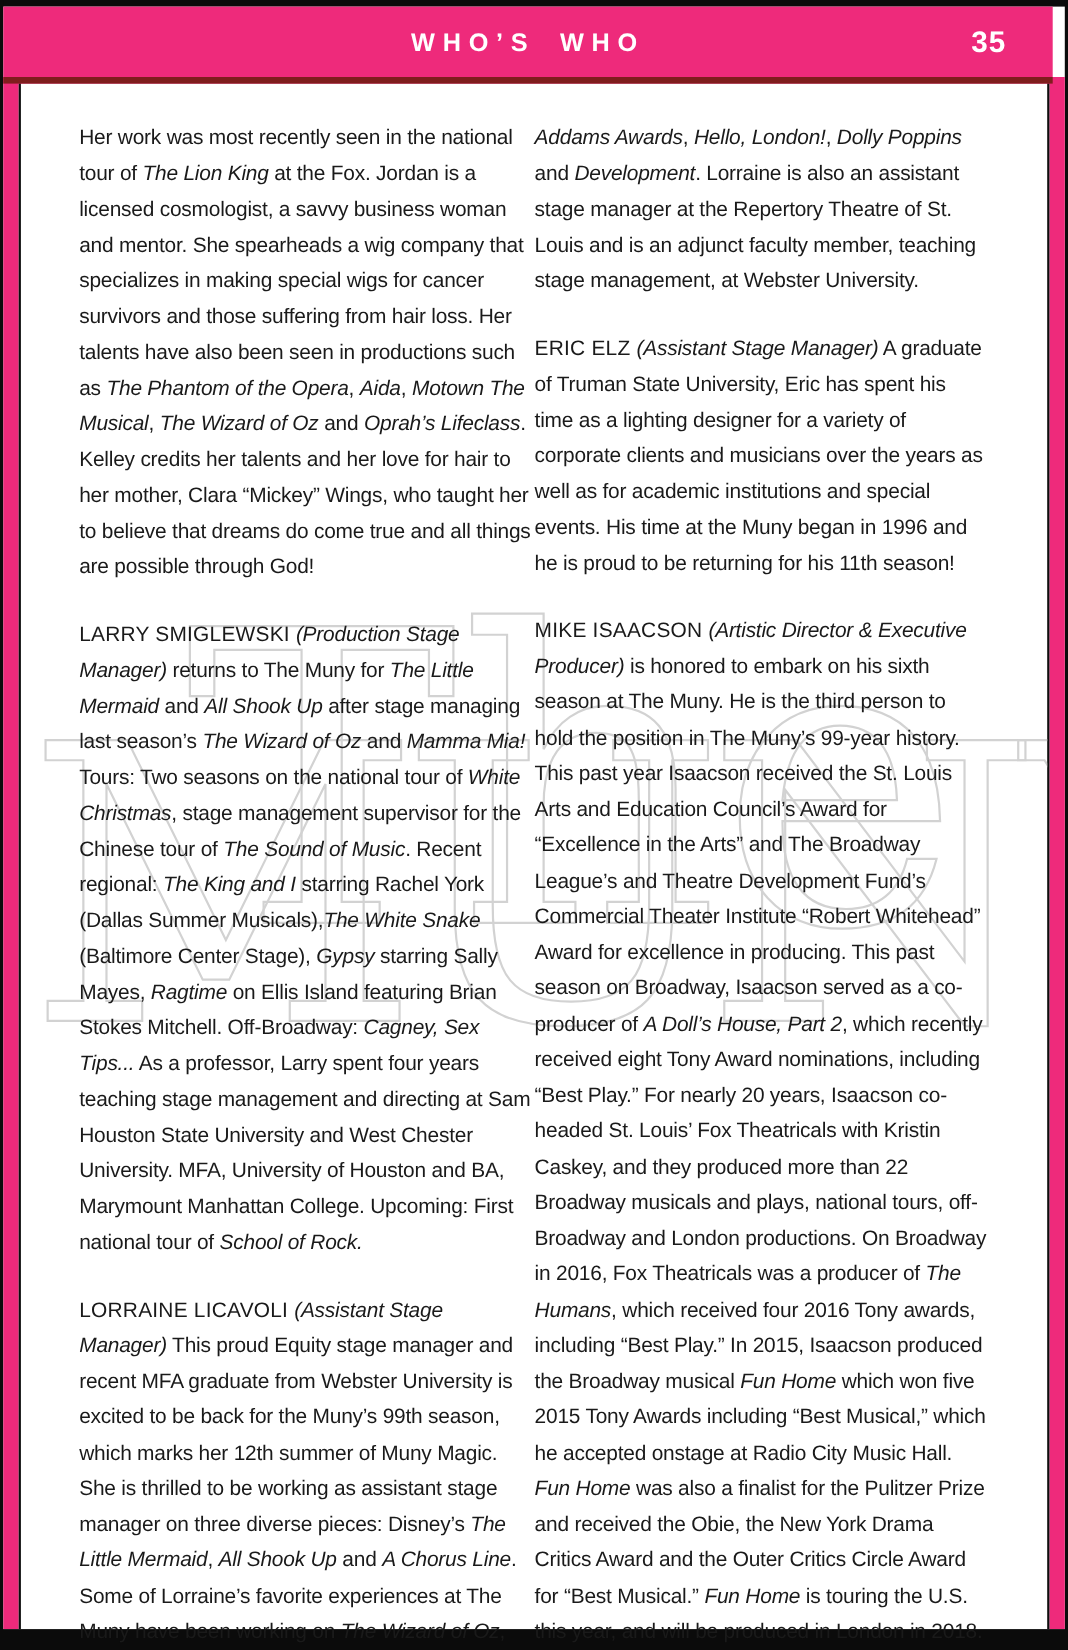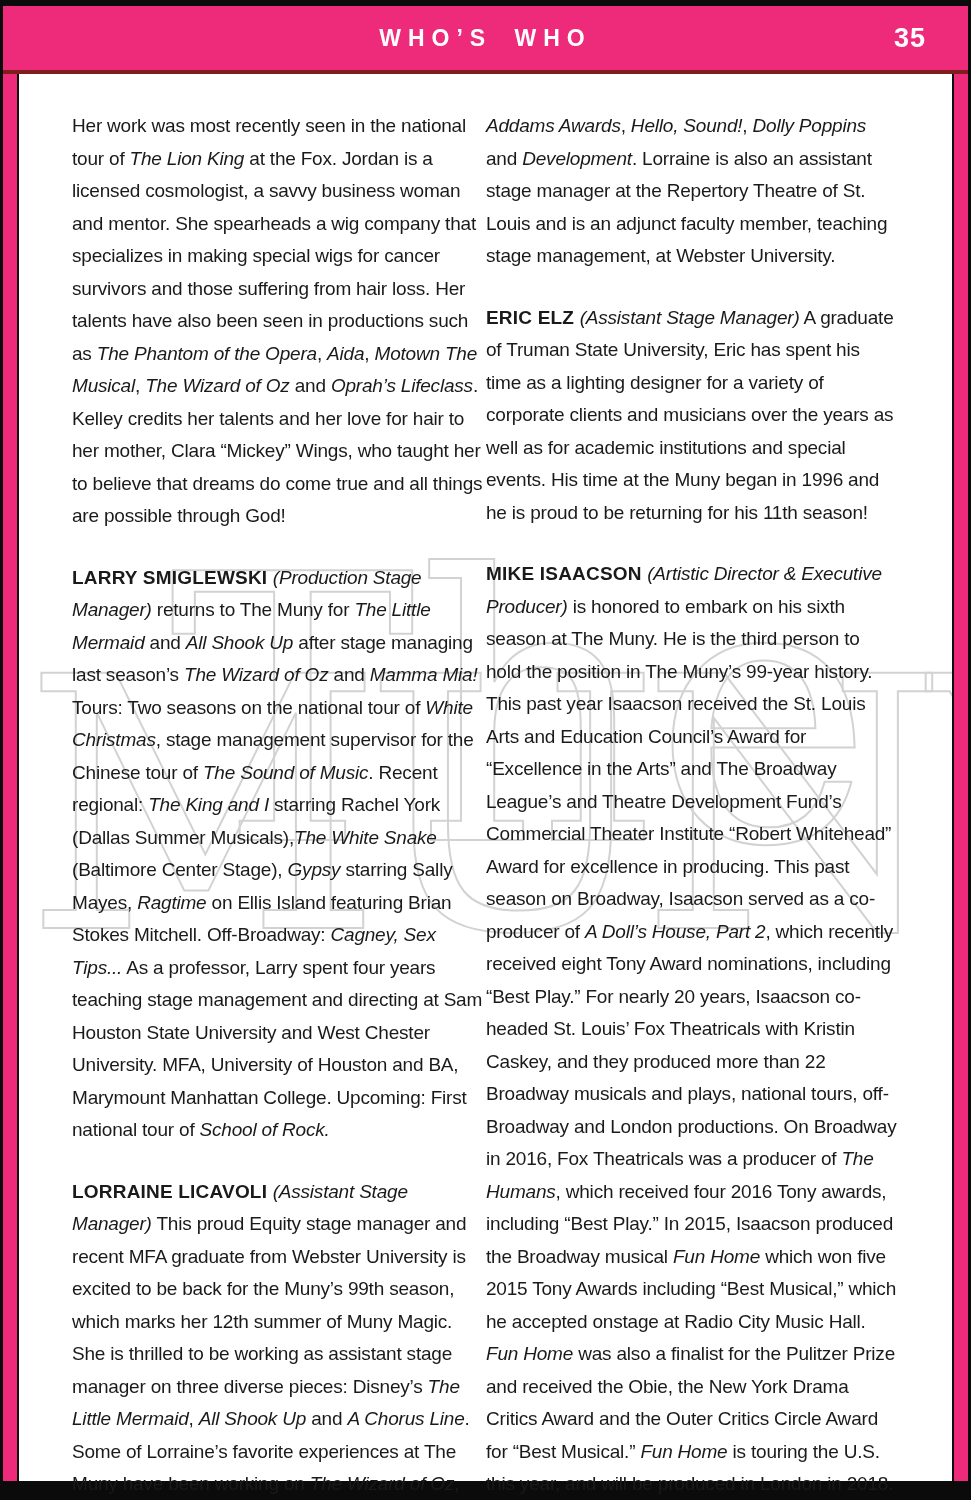--- a/index.html
+++ b/index.html
@@ -10,22 +10,22 @@
     overflow:hidden;
     font-family:"Liberation Sans", sans-serif;
   }
   
   .frame-top{position:absolute;top:0;left:0;right:0;height:6px;background:#0b0b0b;}
   .frame-left{position:absolute;top:0;bottom:0;left:0;width:3px;background:#0b0b0b;}
   .frame-right{position:absolute;top:0;bottom:0;right:0;width:3px;background:#0b0b0b;}
   .bottom-bar{position:absolute;left:0;right:0;bottom:0;height:19px;background:#0b0b0b;}
   
   .header{
-    position:absolute;top:6px;left:3px;right:3px;height:64px;
-    background:#ee2a7b;border-bottom:4px solid #7f1d1d;
+    position:absolute;top:6px;left:3px;right:14px;height:64px;
+    background:#ee2a7b;border-bottom:6px solid #7f1d1d;
     z-index:3;
   }
   .header-title{
     position:absolute;left:0;right:0;top:0;bottom:0;
     display:flex;align-items:center;justify-content:center;
     color:#ffffff;font-weight:bold;font-size:23px;
     letter-spacing:7px;word-spacing:9px;
   }
   .header-page-number{
     position:absolute;right:42px;top:0;bottom:0;
@@ -55,21 +55,21 @@
     padding:38px 53px 0 53px;
     display:flex;gap:1px;
     z-index:1;
   }
   .col{flex:1 1 0;position:relative;}
   .col p{
     margin:0 0 29px 0;
     font-size:19px;line-height:32.5px;
     color:#1a1a1a;letter-spacing:-0.2px;
   }
-  .run-b{font-weight:bold;letter-spacing:0.2px;}
+  .run-b{font-weight:normal;letter-spacing:0.2px;}
   .run-i{font-style:italic;}
 </style>
 </head>
 <body>
 
 <div class="page">
 
   <div class="frame-top"></div>
   <div class="frame-left"></div>
   <div class="frame-right"></div>
@@ -89,21 +89,21 @@
     <div class="wm-muny">MUNY</div>
   </div>
 
   <div class="content">
     <div class="col">
       <p><span>Her work was most recently seen in the national tour of </span><span class="run-i">The Lion King</span><span> at the Fox. Jordan is a licensed cosmologist, a savvy business woman and mentor. She spearheads a wig company that specializes in making special wigs for cancer survivors and those suffering from hair loss. Her talents have also been seen in productions such as </span><span class="run-i">The Phantom of the Opera</span><span>, </span><span class="run-i">Aida</span><span>, </span><span class="run-i">Motown The Musical</span><span>, </span><span class="run-i">The Wizard of Oz</span><span> and </span><span class="run-i">Oprah’s Lifeclass</span><span>. Kelley credits her talents and her love for hair to her mother, Clara “Mickey” Wings, who taught her to believe that dreams do come true and all things are possible through God!</span></p>
       <p><span class="run-b">LARRY SMIGLEWSKI </span><span class="run-i">(Production Stage Manager)</span><span> returns to The Muny for </span><span class="run-i">The Little Mermaid</span><span> and </span><span class="run-i">All Shook Up</span><span> after stage managing last season’s </span><span class="run-i">The Wizard of Oz</span><span> and </span><span class="run-i">Mamma Mia!</span><span> Tours: Two seasons on the national tour of </span><span class="run-i">White Christmas</span><span>, stage management supervisor for the Chinese tour of </span><span class="run-i">The Sound of Music</span><span>. Recent regional: </span><span class="run-i">The King and I</span><span> starring Rachel York (Dallas Summer Musicals),</span><span class="run-i">The White Snake</span><span> (Baltimore Center Stage), </span><span class="run-i">Gypsy</span><span> starring Sally Mayes, </span><span class="run-i">Ragtime</span><span> on Ellis Island featuring Brian Stokes Mitchell. Off-Broadway: </span><span class="run-i">Cagney, Sex Tips...</span><span> As a professor, Larry spent four years teaching stage management and directing at Sam Houston State University and West Chester University. MFA, University of Houston and BA, Marymount Manhattan College. Upcoming: First national tour of </span><span class="run-i">School of Rock.</span></p>
       <p><span class="run-b">LORRAINE LICAVOLI </span><span class="run-i">(Assistant Stage Manager)</span><span> This proud Equity stage manager and recent MFA graduate from Webster University is excited to be back for the Muny’s 99th season, which marks her 12th summer of Muny Magic. She is thrilled to be working as assistant stage manager on three diverse pieces: Disney’s </span><span class="run-i">The Little Mermaid</span><span>, </span><span class="run-i">All Shook Up</span><span> and </span><span class="run-i">A Chorus Line</span><span>. Some of Lorraine’s favorite experiences at The Muny have been working on </span><span class="run-i">The Wizard of Oz</span><span>, </span></p>
     </div>
     <div class="col">
-      <p><span class="run-i">Addams Awards</span><span>, </span><span class="run-i">Hello, Sound!</span><span>, </span><span class="run-i">Dolly Poppins</span><span> and </span><span class="run-i">Development</span><span>. Lorraine is also an assistant stage manager at the Repertory Theatre of St. Louis and is an adjunct faculty member, teaching stage management, at Webster University.</span></p>
+      <p><span class="run-i">Addams Awards</span><span>, </span><span class="run-i">Hello, London!</span><span>, </span><span class="run-i">Dolly Poppins</span><span> and </span><span class="run-i">Development</span><span>. Lorraine is also an assistant stage manager at the Repertory Theatre of St. Louis and is an adjunct faculty member, teaching stage management, at Webster University.</span></p>
       <p><span class="run-b">ERIC ELZ </span><span class="run-i">(Assistant Stage Manager)</span><span> A graduate of Truman State University, Eric has spent his time as a lighting designer for a variety of corporate clients and musicians over the years as well as for academic institutions and special events. His time at the Muny began in 1996 and he is proud to be returning for his 11th season!</span></p>
       <p><span class="run-b">MIKE ISAACSON </span><span class="run-i">(Artistic Director &amp; Executive Producer)</span><span> is honored to embark on his sixth season at The Muny.  He is the third person to hold the position in The Muny’s 99-year history. This past year Isaacson received the St. Louis Arts and Education Council’s Award for “Excellence in the Arts” and The Broadway League’s and Theatre Development Fund’s Commercial Theater Institute “Robert Whitehead” Award for excellence in producing. This past season on Broadway, Isaacson served as a co-producer of </span><span class="run-i">A Doll’s House, Part 2</span><span>, which recently received eight Tony Award nominations, including “Best Play.” For nearly 20 years, Isaacson co-headed St. Louis’ Fox Theatricals with Kristin Caskey, and they produced more than 22 Broadway musicals and plays, national tours, off-Broadway and London productions. On Broadway in 2016, Fox Theatricals was a producer of </span><span class="run-i">The Humans</span><span>, which received four 2016 Tony awards, including “Best Play.” In 2015, Isaacson produced the Broadway musical </span><span class="run-i">Fun Home</span><span> which won five 2015 Tony Awards including “Best Musical,” which he accepted onstage at Radio City Music Hall. </span><span class="run-i">Fun Home</span><span> was also a finalist for the Pulitzer Prize and received the Obie, the New York Drama Critics Award and the Outer Critics Circle Award for “Best Musical.” </span><span class="run-i">Fun Home</span><span> is touring the U.S. this year, and will be produced in London in 2018. Other career producing highlights include </span></p>
     </div>
   </div>
 
   <div class="bottom-bar"></div>
 
 </div>
 
 </body></html>

